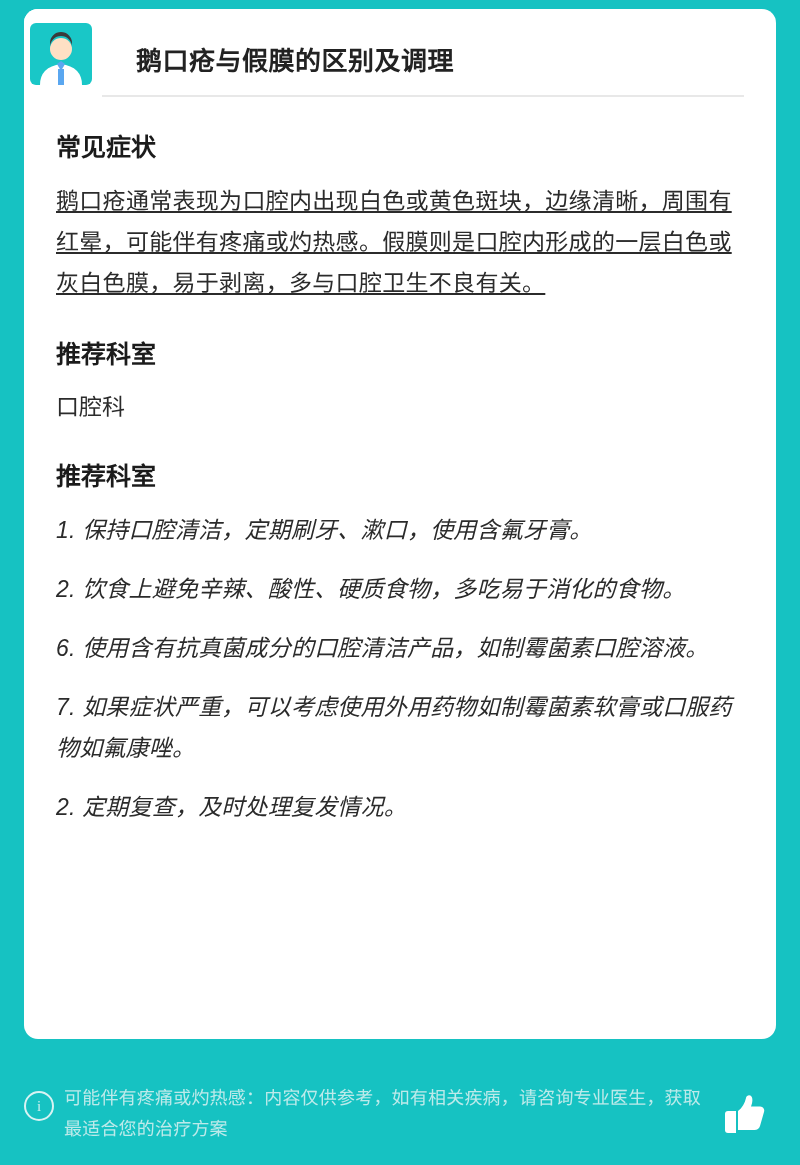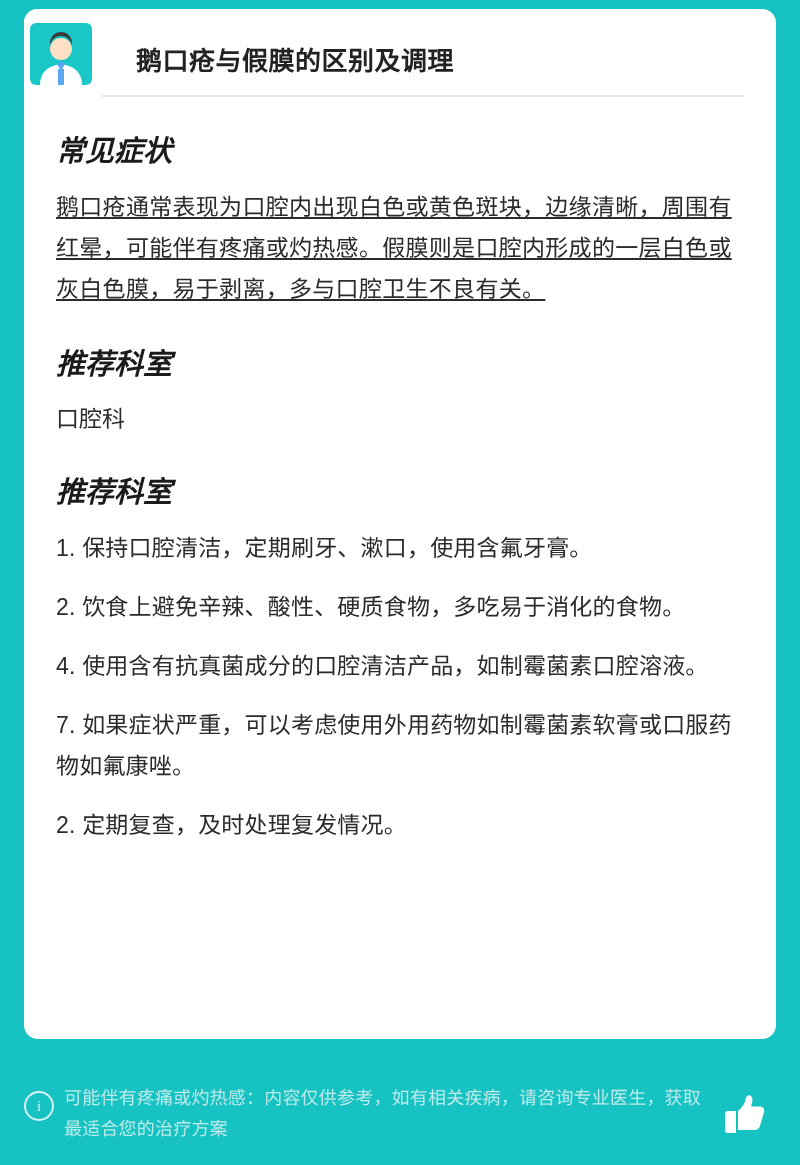--- a/index.html
+++ b/index.html
@@ -49,44 +49,44 @@
     line-height: 40px;
     padding-top: 4px;
   }
   .title-underline {
     margin: 14px 0 0 0;
     height: 2px;
     background: #e8e8e8;
     width: 100%;
   }
   h2.section {
-    font-size: 29px;
+    font-size: 25px;
     color: #1b1b1b;
     font-weight: bold;
     margin: 30px 0 18px 0;
-    font-style: italic;
   }
   p.body {
     font-size: 23px;
     color: #2b2b2b;
     line-height: 41px;
     margin: 0 0 6px 0;
     letter-spacing: 0.3px;
     text-decoration: underline;
   }
   .dept {
     font-size: 23px;
     color: #2b2b2b;
     line-height: 38px;
     margin: 0;
   }
   ol.tips {
     list-style: none;
     margin: 0;
     padding: 0;
+    font-style: italic;
   }
   ol.tips li {
     font-size: 23px;
     color: #2b2b2b;
     line-height: 41px;
     margin: 0 0 18px 0;
     letter-spacing: 0.2px;
   }
   .footer {
     position: absolute;
@@ -154,21 +154,21 @@
     <h2 class="section">常见症状</h2>
     <p class="body">鹅口疮通常表现为口腔内出现白色或黄色斑块，边缘清晰，周围有红晕，可能伴有疼痛或灼热感。假膜则是口腔内形成的一层白色或灰白色膜，易于剥离，多与口腔卫生不良有关。</p>
 
     <h2 class="section">推荐科室</h2>
     <p class="dept">口腔科</p>
 
     <h2 class="section">推荐科室</h2>
     <ol class="tips">
       <li>1. 保持口腔清洁，定期刷牙、漱口，使用含氟牙膏。</li>
       <li>2. 饮食上避免辛辣、酸性、硬质食物，多吃易于消化的食物。</li>
-      <li>4. 使用含有抗真菌成分的口腔清洁产品，如制霉菌素口腔溶液。</li>
+      <li>6. 使用含有抗真菌成分的口腔清洁产品，如制霉菌素口腔溶液。</li>
       <li>7. 如果症状严重，可以考虑使用外用药物如制霉菌素软膏或口服药物如氟康唑。</li>
       <li>2. 定期复查，及时处理复发情况。</li>
     </ol>
 
   </div>
 
   <div class="footer">
     <div class="footer-icon">i</div>
     <div class="footer-text">可能伴有疼痛或灼热感：内容仅供参考，如有相关疾病，请咨询专业医生，获取最适合您的治疗方案</div>
     <div class="thumb">

